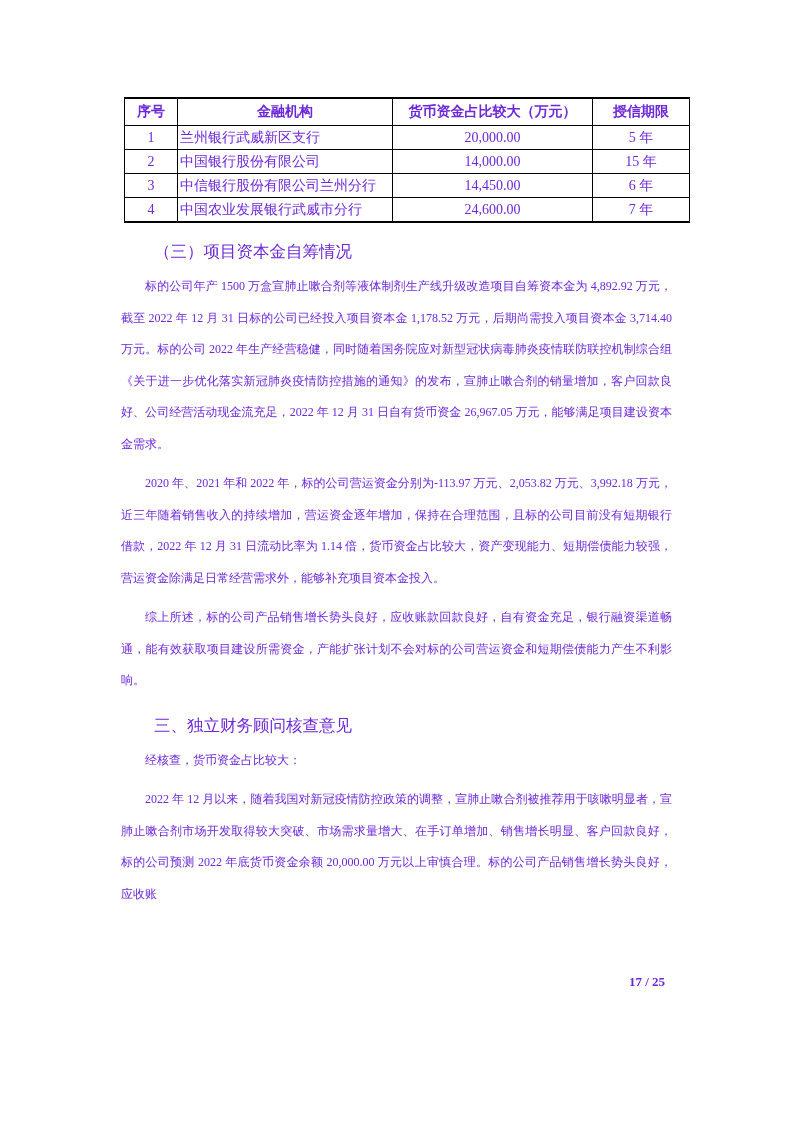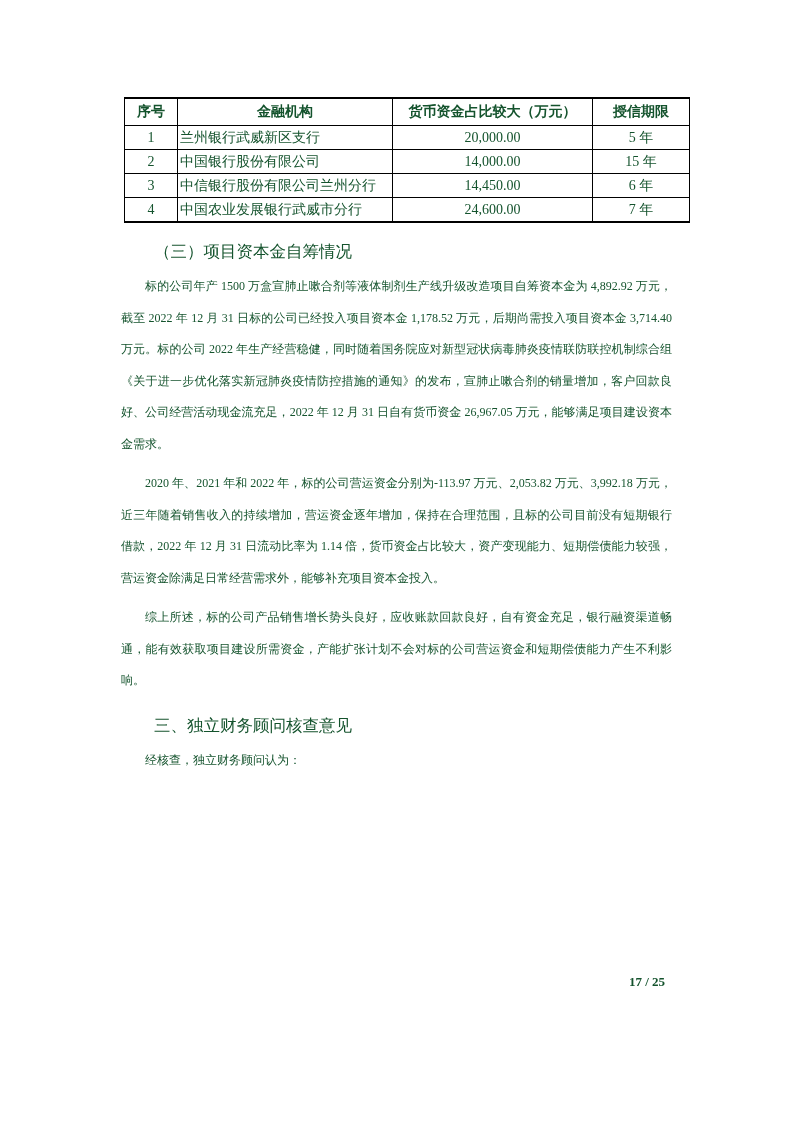--- a/index.html
+++ b/index.html
@@ -7,21 +7,21 @@
     padding: 0;
     background: #ffffff;
   }
   .page {
     position: relative;
     width: 793px;
     height: 1122px;
     background: #ffffff;
     overflow: hidden;
     font-family: "Liberation Serif", "DejaVu Serif", serif;
-    color: #14532d;
+    color: #6d28d9;
   }
   .content {
     position: absolute;
     left: 121px;
     top: 0;
     width: 551px;
   }
   
   table.credit-table {
     border-collapse: collapse;
@@ -128,18 +128,19 @@
       </tbody>
     </table>
 
     <h3 class="sub-heading">（三）项目资本金自筹情况</h3>
     <p class="body-para">标的公司年产 1500 万盒宣肺止嗽合剂等液体制剂生产线升级改造项目自筹资本金为 4,892.92 万元，截至 2022 年 12 月 31 日标的公司已经投入项目资本金 1,178.52 万元，后期尚需投入项目资本金 3,714.40 万元。标的公司 2022 年生产经营稳健，同时随着国务院应对新型冠状病毒肺炎疫情联防联控机制综合组《关于进一步优化落实新冠肺炎疫情防控措施的通知》的发布，宣肺止嗽合剂的销量增加，客户回款良好、公司经营活动现金流充足，2022 年 12 月 31 日自有货币资金 26,967.05 万元，能够满足项目建设资本金需求。</p>
 
     <p class="body-para">2020 年、2021 年和 2022 年，标的公司营运资金分别为-113.97 万元、2,053.82 万元、3,992.18 万元，近三年随着销售收入的持续增加，营运资金逐年增加，保持在合理范围，且标的公司目前没有短期银行借款，2022 年 12 月 31 日流动比率为 1.14 倍，货币资金占比较大，资产变现能力、短期偿债能力较强，营运资金除满足日常经营需求外，能够补充项目资本金投入。</p>
     <p class="body-para">综上所述，标的公司产品销售增长势头良好，应收账款回款良好，自有资金充足，银行融资渠道畅通，能有效获取项目建设所需资金，产能扩张计划不会对标的公司营运资金和短期偿债能力产生不利影响。</p>
 
     <h3 class="sub-heading">三、独立财务顾问核查意见</h3>
-    <p class="body-para short">经核查，独立财务顾问认为：</p>
+    <p class="body-para short">经核查，货币资金占比较大：</p>
+    <p class="body-para">2022 年 12 月以来，随着我国对新冠疫情防控政策的调整，宣肺止嗽合剂被推荐用于咳嗽明显者，宣肺止嗽合剂市场开发取得较大突破、市场需求量增大、在手订单增加、销售增长明显、客户回款良好，标的公司预测 2022 年底货币资金余额 20,000.00 万元以上审慎合理。标的公司产品销售增长势头良好，应收账</p>
 
   </div>
 
   <div class="page-footer">17 / 25</div>
 </div>
 
 </body></html>

